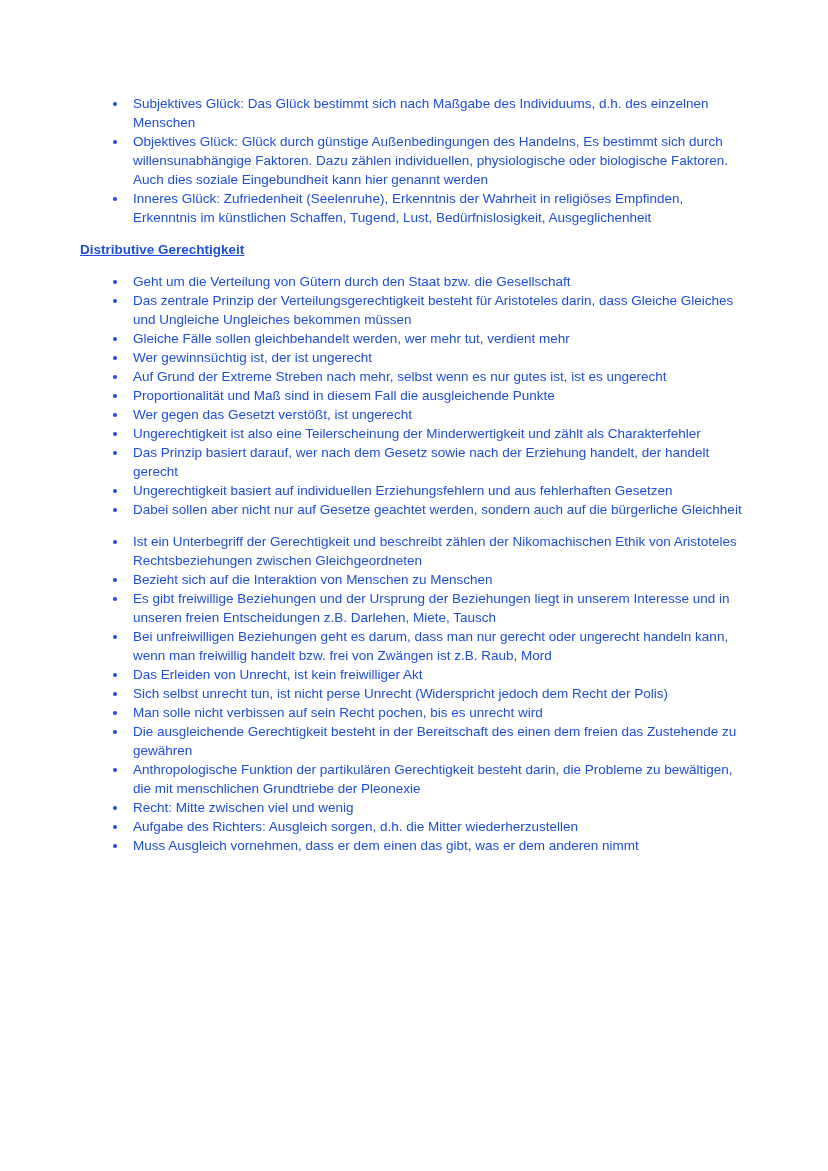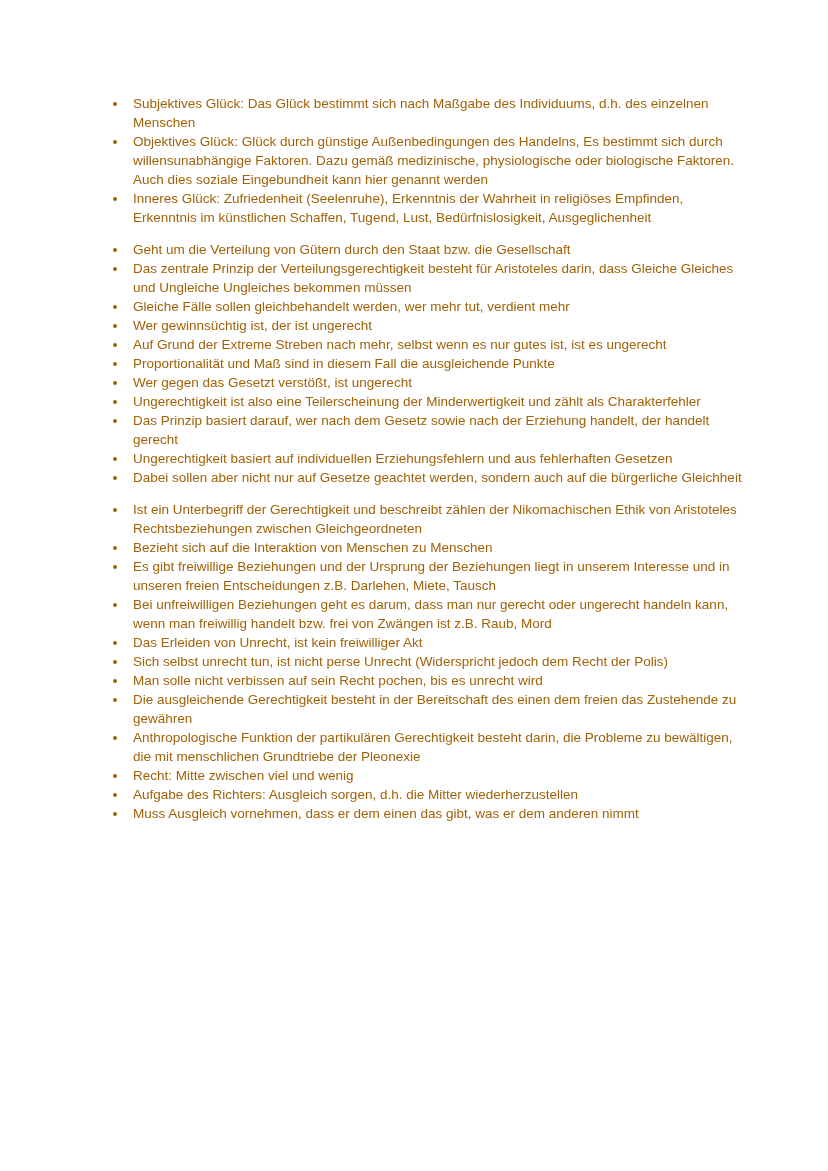--- a/index.html
+++ b/index.html
@@ -5,21 +5,21 @@
   * { box-sizing: border-box; }
   html, body {
     margin: 0;
     padding: 0;
     background: #ffffff;
   }
   .page {
     width: 828px;
     height: 1171px;
     background: #ffffff;
-    color: #a16207;
+    color: #1d4ed8;
     font-family: "Liberation Sans", "DejaVu Sans", sans-serif;
     font-size: 13.5px;
     line-height: 19px;
     padding: 94px 82px 40px 80px;
     overflow: hidden;
   }
   .heading {
     font-weight: bold;
     text-decoration: underline;
     margin: 13px 0 13px 0;
@@ -34,23 +34,24 @@
     padding-left: 5px;
   }
 </style>
 </head>
 <body>
 
 <div class="page">
   <div id="content">
       <ul class="bullets">
         <li>Subjektives Glück: Das Glück bestimmt sich nach Maßgabe des Individuums, d.h. des einzelnen Menschen</li>
-        <li>Objektives Glück: Glück durch günstige Außenbedingungen des Handelns, Es bestimmt sich durch willensunabhängige Faktoren. Dazu gemäß medizinische, physiologische oder biologische Faktoren. Auch dies soziale Eingebundheit kann hier genannt werden</li>
+        <li>Objektives Glück: Glück durch günstige Außenbedingungen des Handelns, Es bestimmt sich durch willensunabhängige Faktoren. Dazu zählen individuellen, physiologische oder biologische Faktoren. Auch dies soziale Eingebundheit kann hier genannt werden</li>
         <li>Inneres Glück: Zufriedenheit (Seelenruhe), Erkenntnis der Wahrheit in religiöses Empfinden, Erkenntnis im künstlichen Schaffen, Tugend, Lust, Bedürfnislosigkeit, Ausgeglichenheit</li>
       </ul>
+      <div class="heading">Distributive Gerechtigkeit</div>
       <ul class="bullets">
         <li>Geht um die Verteilung von Gütern durch den Staat bzw. die Gesellschaft</li>
         <li>Das zentrale Prinzip der Verteilungsgerechtigkeit besteht für Aristoteles darin, dass Gleiche Gleiches und Ungleiche Ungleiches bekommen müssen</li>
         <li>Gleiche Fälle sollen gleichbehandelt werden, wer mehr tut, verdient mehr</li>
         <li>Wer gewinnsüchtig ist, der ist ungerecht</li>
         <li>Auf Grund der Extreme Streben nach mehr, selbst wenn es nur gutes ist, ist es ungerecht</li>
         <li>Proportionalität und Maß sind in diesem Fall die ausgleichende Punkte</li>
         <li>Wer gegen das Gesetzt verstößt, ist ungerecht</li>
         <li>Ungerechtigkeit ist also eine Teilerscheinung der Minderwertigkeit und zählt als Charakterfehler</li>
         <li>Das Prinzip basiert darauf, wer nach dem Gesetz sowie nach der Erziehung handelt, der handelt gerecht</li>

